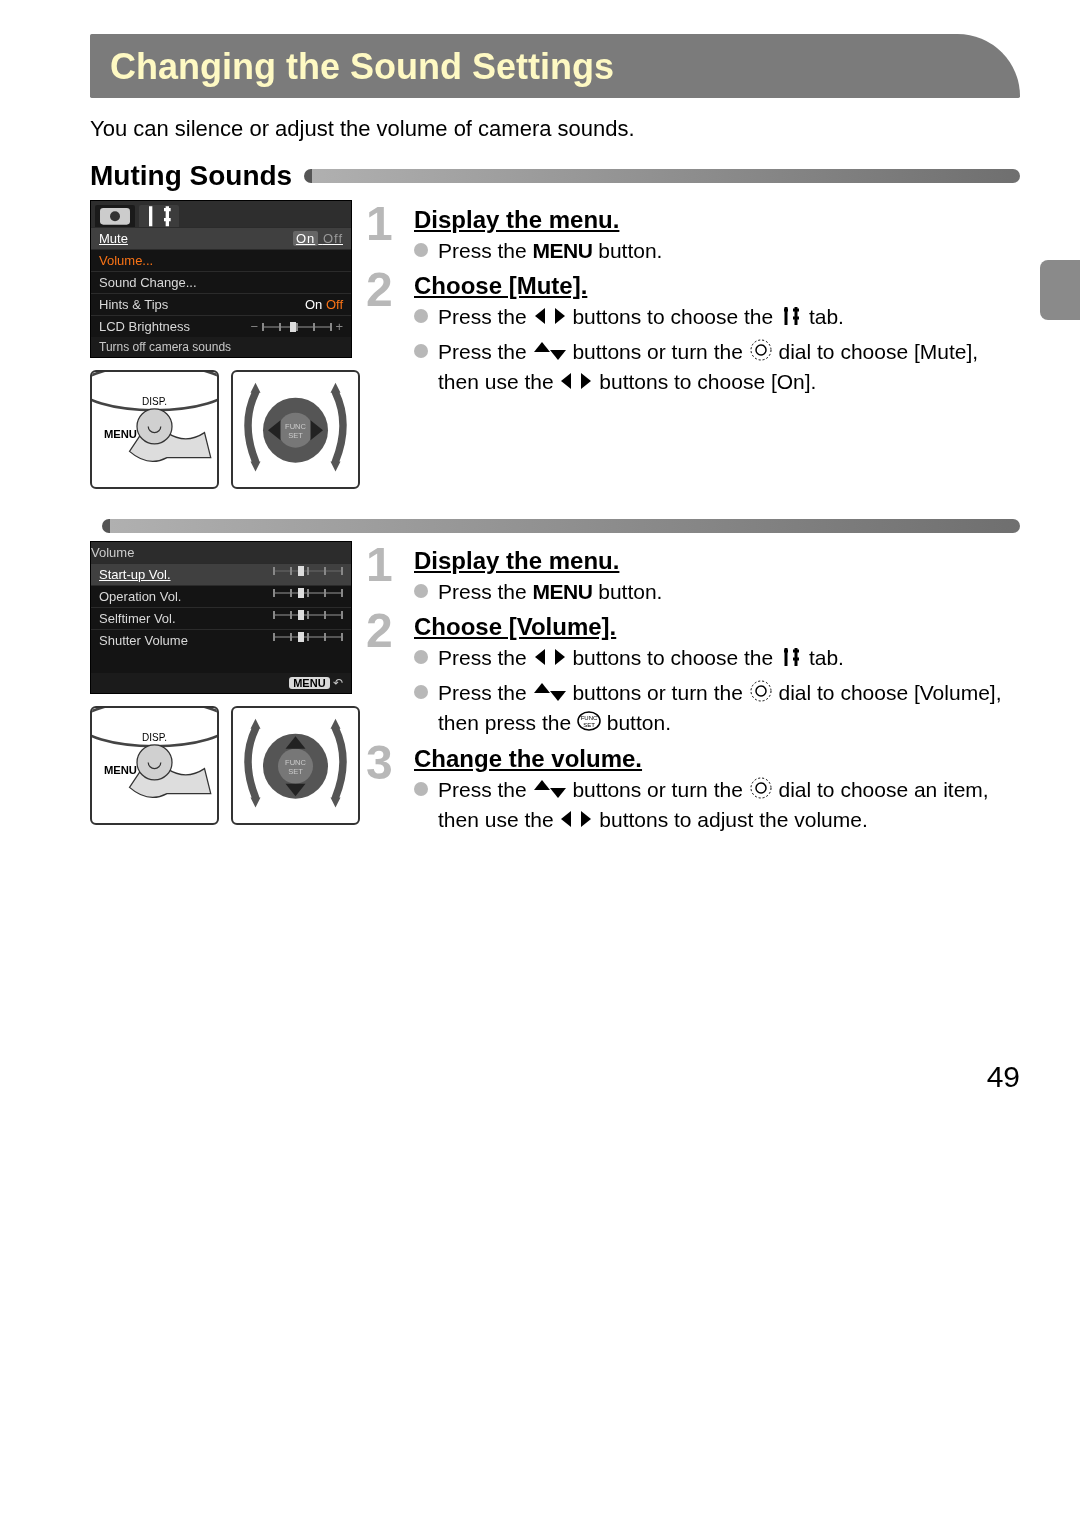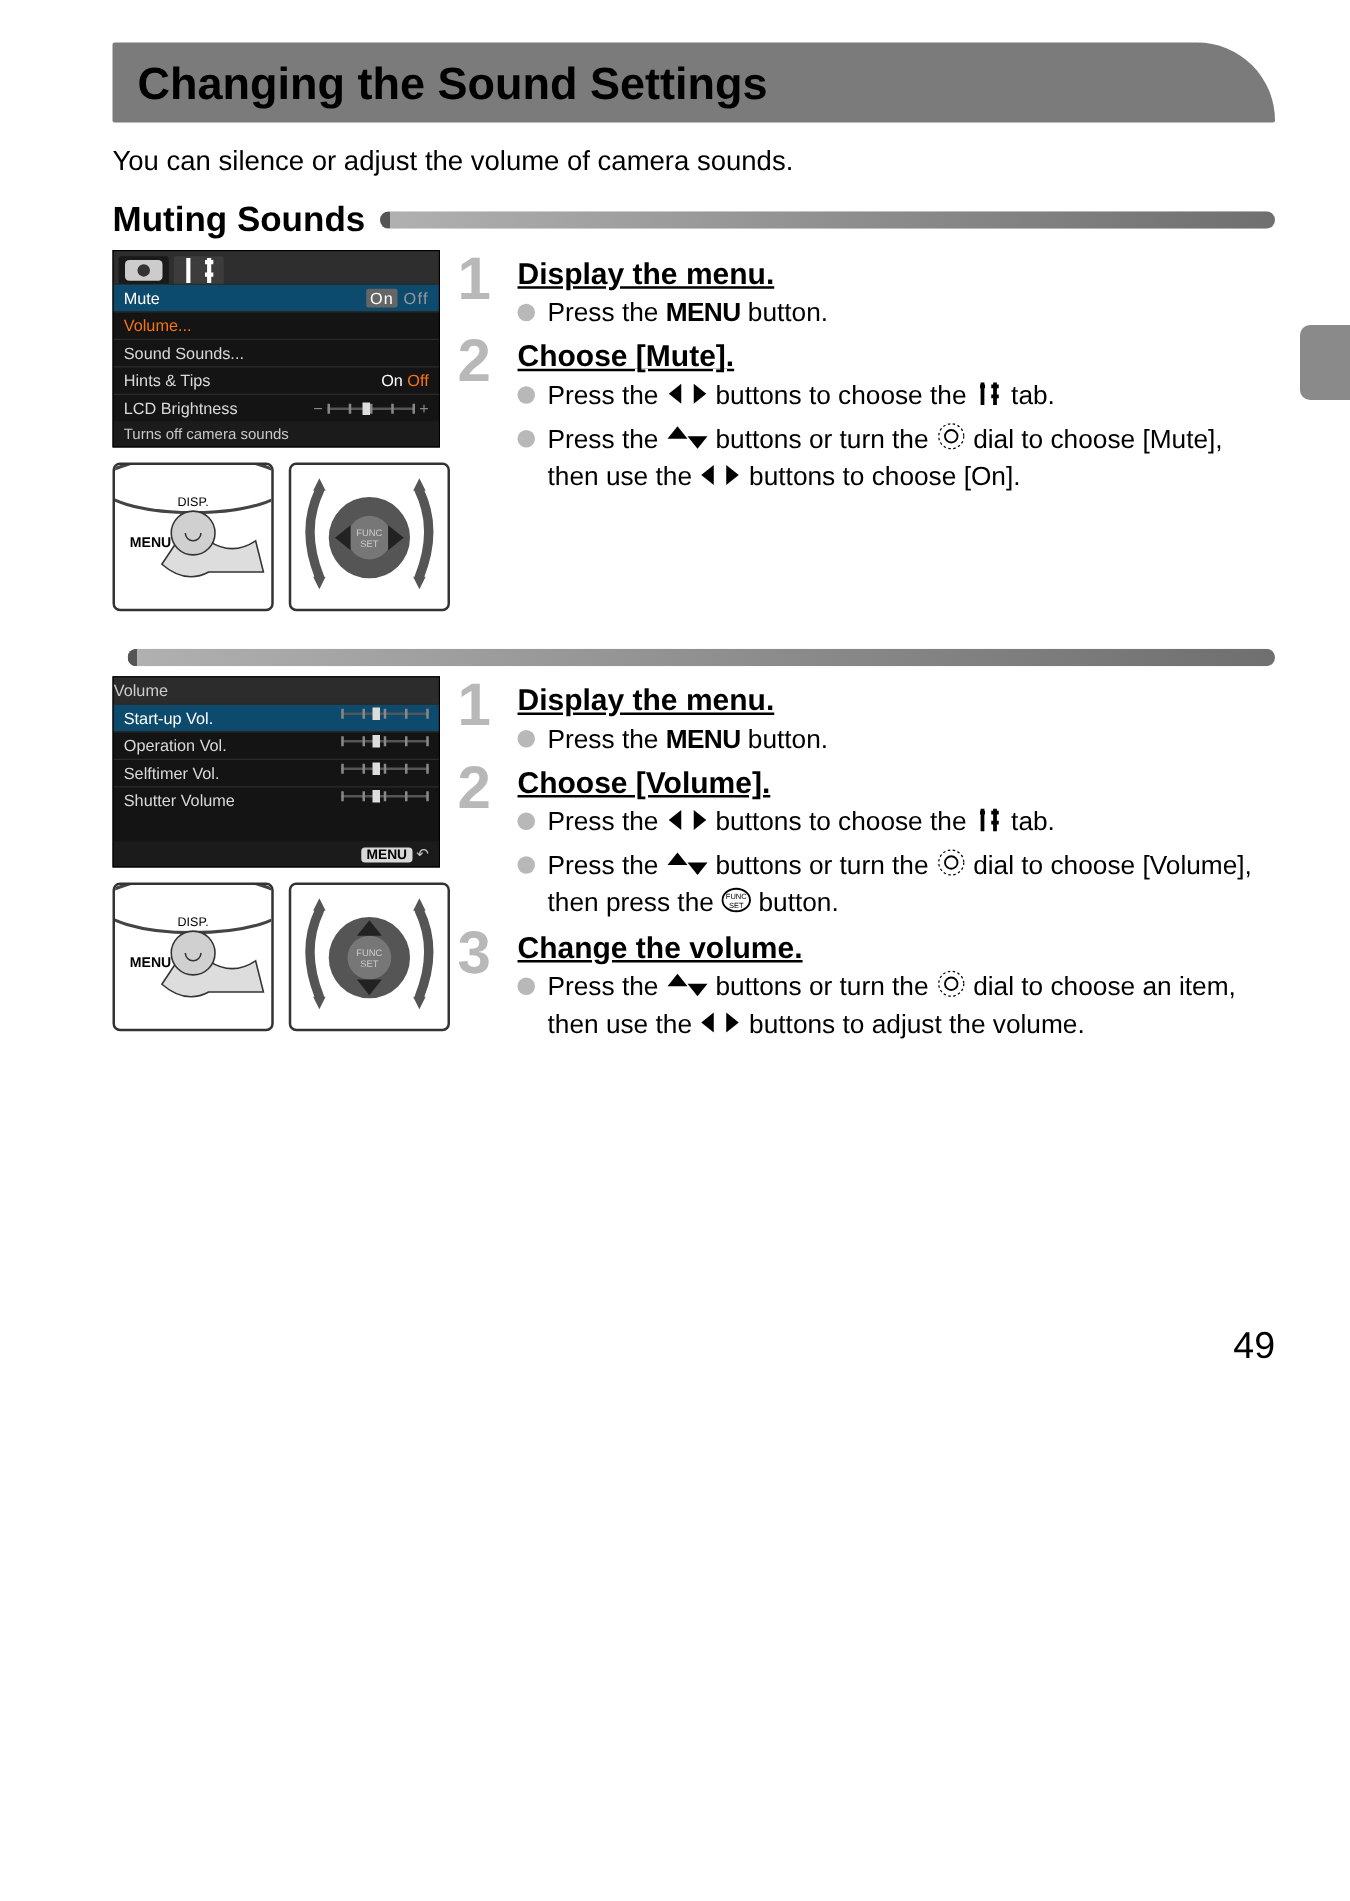--- a/index.html
+++ b/index.html
@@ -10,21 +10,21 @@
     width: 1080px;
     box-sizing: border-box;
   }
   .page {
     padding: 34px 60px 60px 90px;
   }
   .page-title-bar {
     background: #7b7b7b;
     border-radius: 4px 150px 4px 4px;
     padding: 12px 20px 10px 20px;
-    color: #000000;
+    color: #fef9c3;
     font-weight: 900;
     font-size: 36px;
     font-family: Arial Black, Arial, sans-serif;
     margin-bottom: 18px;
   }
   .intro {
     font-size: 22px;
     margin-bottom: 18px;
   }
   .side-tab {
@@ -99,22 +99,23 @@
     color: #fff;
   }
   .cam-row {
     display: flex;
     justify-content: space-between;
     padding: 3px 8px;
     font-size: 13px;
     border-top: 1px solid #2b2b2b;
   }
   .cam-row.highlight {
-    background: #0c4a6e;
+    background: #404040;
     color: #fff;
+    text-decoration: underline;
   }
   .cam-row .dimmed { color: #f97316; }
   .onoff { letter-spacing: 1px; }
   .on-active { background:#666; padding:0 3px; border-radius:2px; color:#fff; }
   .slider-mini {
     display:inline-block;
     width:70px; height:8px; position:relative;
   }
   .slider-mini .segs {
     position:absolute; top:3px; left:0; right:0; height:2px; background:#555;
@@ -254,21 +255,21 @@
           <span>Mute</span>
           <span class="onoff">
             <span class="on-active">On</span>
             <span style="color:#999">Off</span>
           </span>
         </div>
         <div class="cam-row">
           <span class="dimmed">Volume...</span>
         </div>
         <div class="cam-row">
-          <span>Sound Sounds...</span>
+          <span>Sound Change...</span>
         </div>
         <div class="cam-row">
           <span>Hints &amp; Tips</span>
           <span>
             <span style="color:#fff">On</span>
             <span class="dimmed">Off</span>
           </span>
         </div>
         <div class="cam-row">
           <span>LCD Brightness</span>

